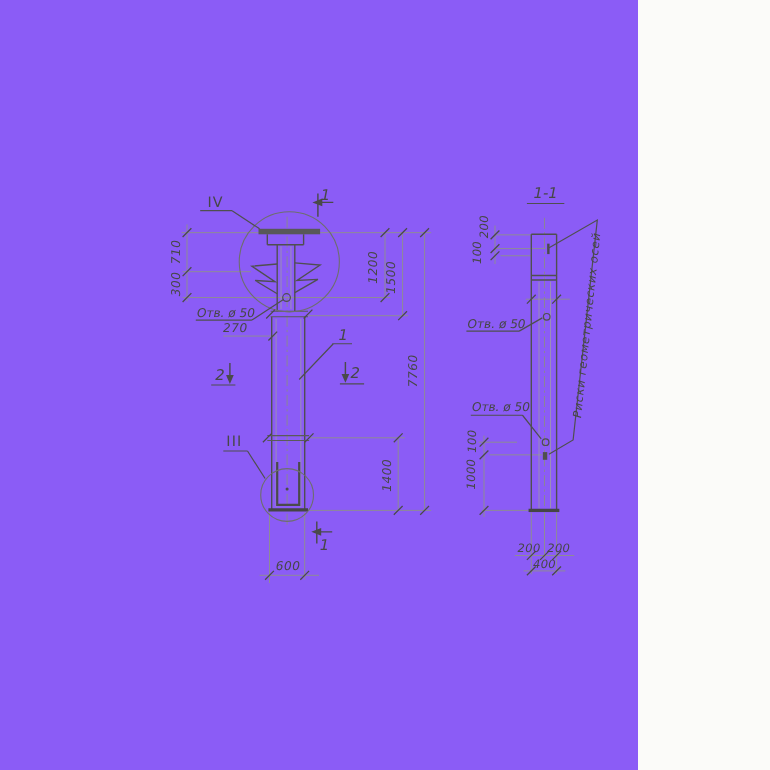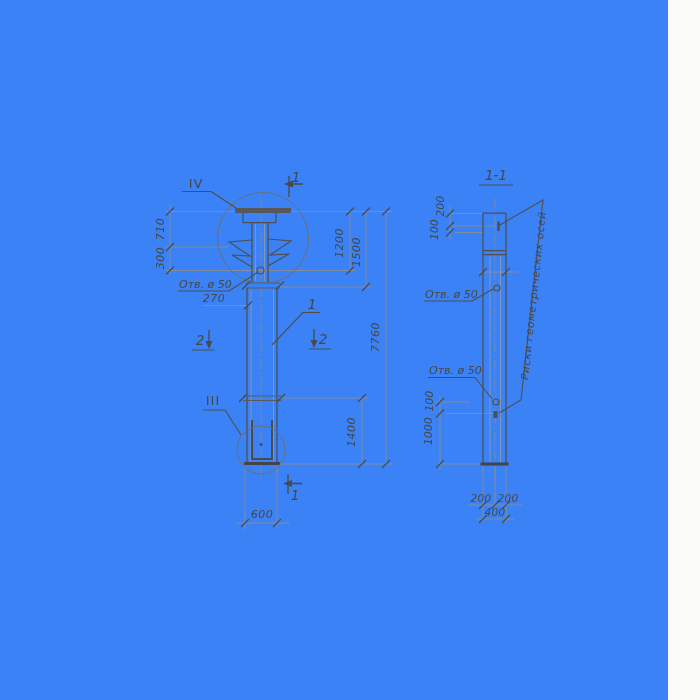--- a/index.html
+++ b/index.html
@@ -2,21 +2,21 @@
 <html><head>
 <meta charset="utf-8">
 <style>
   html,body{margin:0;padding:0;}
   body{
     width:700px;height:700px;
     background:#fbfbf9;
     font-family:"DejaVu Sans", sans-serif;
     overflow:hidden;
   }
-  .sheet{position:relative;width:668px;height:700px;background:#3b82f6;}
+  .sheet{position:relative;width:580px;height:700px;background:#8b5cf6;}
   svg{display:block;}
   svg text{
     font-family:"DejaVu Sans", sans-serif;
     font-style:italic;
     fill:#474747;
   }
   .dim{font-size:11px;letter-spacing:0.5px;}
   .dim-sm{font-size:10.5px;letter-spacing:0.3px;}
   .mark{font-size:13.5px;}
   .roman{font-size:13px;font-style:normal;letter-spacing:1px;}

